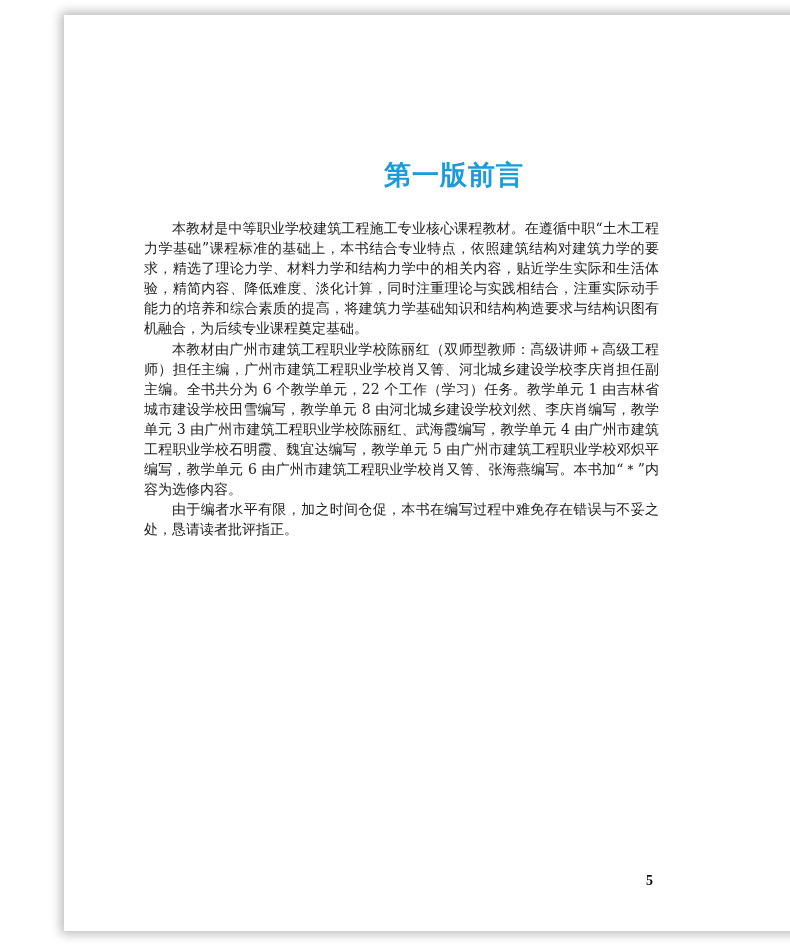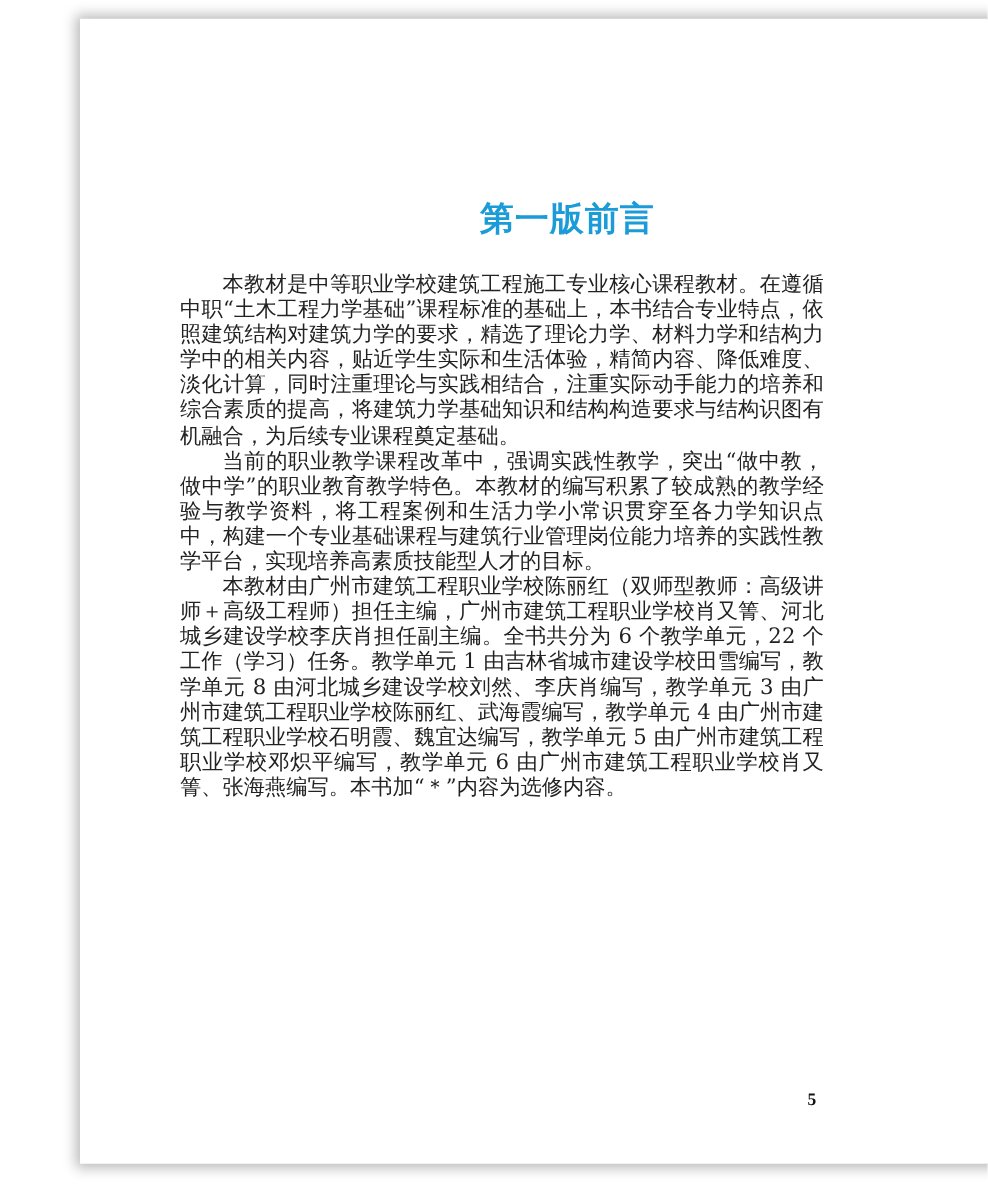--- a/index.html
+++ b/index.html
@@ -12,33 +12,33 @@
     background: #ffffff;
     box-shadow: 0 0 10px 3px rgba(0,0,0,0.28);
   }
   .title {
     position: absolute; left: 0; right: 0; top: 142px; text-align: center;
     font-size: 27px; font-weight: bold; color: #1b9bd8; letter-spacing: 1px;
     font-family: "DejaVu Serif", serif;
   }
   .body-text {
     position: absolute; left: 80px; width: 515px; top: 203px;
-    font-size: 17px; line-height: 20.1px; color: #222222;
+    font-size: 14px; line-height: 20.1px; color: #222222;
     text-align: justify;
   }
   .body-text p { margin: 0; text-indent: 2em; }
   .page-number {
     position: absolute; left: 582px; top: 858px; font-size: 14px; font-weight: bold;
     color: #111; font-family: "Liberation Serif", serif;
   }
 </style>
 </head>
 <body>
 
 <div class="page">
   <div class="title">第一版前言</div>
   <div class="body-text">
     <p>本教材是中等职业学校建筑工程施工专业核心课程教材。在遵循中职“土木工程力学基础”课程标准的基础上，本书结合专业特点，依照建筑结构对建筑力学的要求，精选了理论力学、材料力学和结构力学中的相关内容，贴近学生实际和生活体验，精简内容、降低难度、淡化计算，同时注重理论与实践相结合，注重实际动手能力的培养和综合素质的提高，将建筑力学基础知识和结构构造要求与结构识图有机融合，为后续专业课程奠定基础。</p>
-    <p>当前的职业教学课程改革中，强调实践性教学，突出“做中教，做中学”的职业教育教学特色。本教材的编写积累了较成熟的教学经验与教学资料，将工程案例和生活力学小常识贯穿至各力学知识点中，构建一个专业基础课程与建筑行业管理岗位能力培养的实践性教学平台，实现培养高素质技能型人才的目标。</p>
     <p>本教材由广州市建筑工程职业学校陈丽红（双师型教师：高级讲师＋高级工程师）担任主编，广州市建筑工程职业学校肖又箐、河北城乡建设学校李庆肖担任副主编。全书共分为 6 个教学单元，22 个工作（学习）任务。教学单元 1 由吉林省城市建设学校田雪编写，教学单元 8 由河北城乡建设学校刘然、李庆肖编写，教学单元 3 由广州市建筑工程职业学校陈丽红、武海霞编写，教学单元 4 由广州市建筑工程职业学校石明霞、魏宜达编写，教学单元 5 由广州市建筑工程职业学校邓炽平编写，教学单元 6 由广州市建筑工程职业学校肖又箐、张海燕编写。本书加“＊”内容为选修内容。</p>
+    <p>由于编者水平有限，加之时间仓促，本书在编写过程中难免存在错误与不妥之处，恳请读者批评指正。</p>
   </div>
   <div class="page-number">5</div>
 </div>
 
 </body></html>

